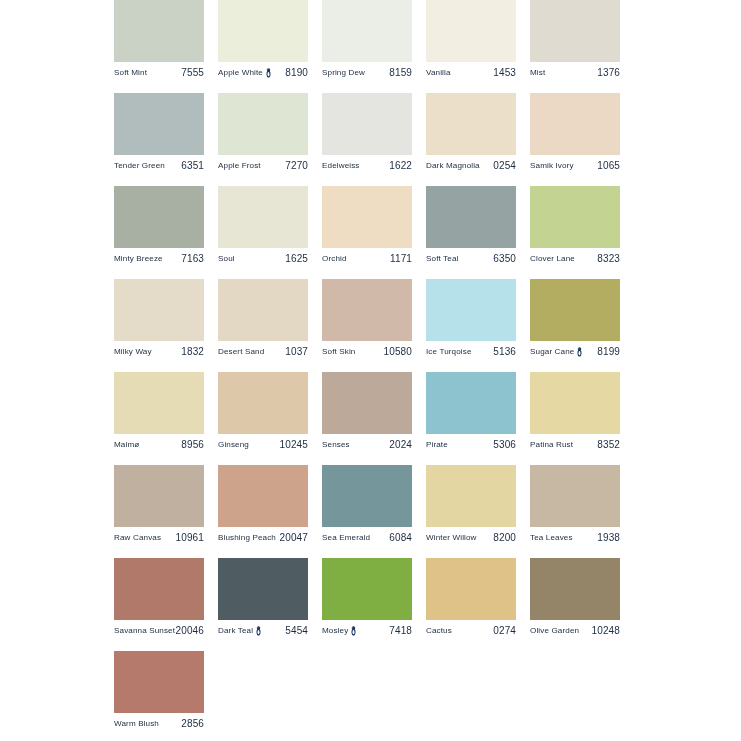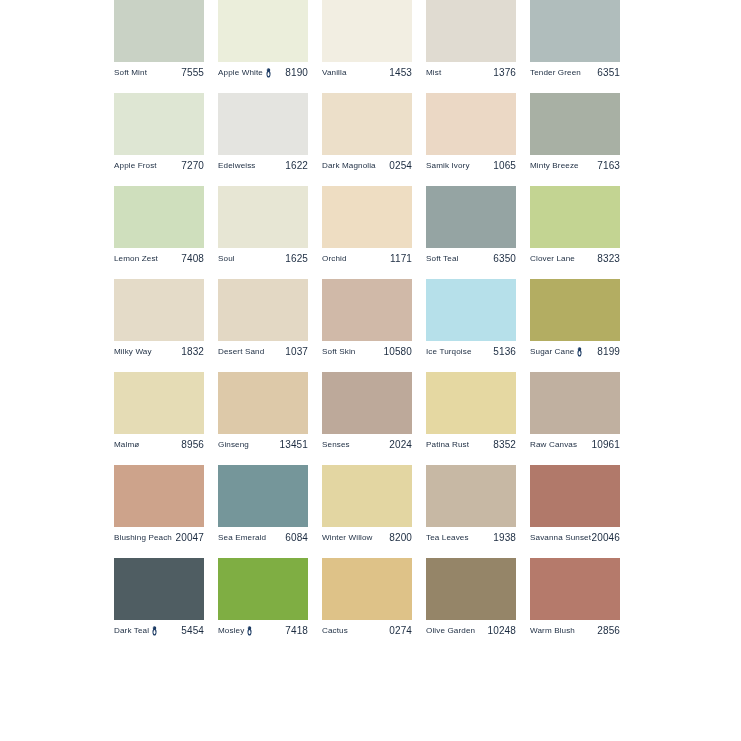--- a/index.html
+++ b/index.html
@@ -106,20 +106,29 @@
               <path fill="#1b3a63" d="M7 0.6c-2.0 0-3.4 1.5-3.4 3.5 0 1.0 0.3 1.7 0.8 2.3-1.0 1.3-1.5 3.0-1.5 5.0 0 2.6 0.5 4.6 1.3 5.9 0.7 1.2 1.7 1.9 2.8 1.9s2.1-0.7 2.8-1.9c0.8-1.3 1.3-3.3 1.3-5.9 0-2.0-0.5-3.7-1.5-5.0 0.5-0.6 0.8-1.3 0.8-2.3 0-2.0-1.4-3.5-3.4-3.5z"></path>
               <ellipse fill="#ffffff" cx="7" cy="12.4" rx="1.9" ry="4.3"></ellipse>
               <circle fill="#ffffff" cx="5.5" cy="3.6" r="0.75"></circle>
             </svg>
           </span>
         </div>
         <span class="swatch-code">8190</span>
       </div>
     </div>
     <div class="swatch-cell">
+      <div class="swatch-chip" style="background: rgb(235, 238, 230);"></div>
+      <div class="swatch-label">
+        <div class="swatch-name-wrap">
+          <span class="swatch-name">Spring Dew</span>
+        </div>
+        <span class="swatch-code">8159</span>
+      </div>
+    </div>
+    <div class="swatch-cell">
       <div class="swatch-chip" style="background: rgb(242, 238, 226);"></div>
       <div class="swatch-label">
         <div class="swatch-name-wrap">
           <span class="swatch-name">Vanilla</span>
         </div>
         <span class="swatch-code">1453</span>
       </div>
     </div>
     <div class="swatch-cell">
       <div class="swatch-chip" style="background: rgb(224, 219, 209);"></div>
@@ -175,29 +184,20 @@
         <span class="swatch-code">1065</span>
       </div>
     </div>
     <div class="swatch-cell">
       <div class="swatch-chip" style="background: rgb(168, 176, 164);"></div>
       <div class="swatch-label">
         <div class="swatch-name-wrap">
           <span class="swatch-name">Minty Breeze</span>
         </div>
         <span class="swatch-code">7163</span>
-      </div>
-    </div>
-    <div class="swatch-cell">
-      <div class="swatch-chip" style="background: rgb(207, 223, 189);"></div>
-      <div class="swatch-label">
-        <div class="swatch-name-wrap">
-          <span class="swatch-name">Lemon Zest</span>
-        </div>
-        <span class="swatch-code">7408</span>
       </div>
     </div>
     <div class="swatch-cell">
       <div class="swatch-chip" style="background: rgb(231, 230, 212);"></div>
       <div class="swatch-label">
         <div class="swatch-name-wrap">
           <span class="swatch-name">Soul</span>
         </div>
         <span class="swatch-code">1625</span>
       </div>
@@ -289,30 +289,39 @@
         </div>
         <span class="swatch-code">8956</span>
       </div>
     </div>
     <div class="swatch-cell">
       <div class="swatch-chip" style="background: rgb(221, 201, 169);"></div>
       <div class="swatch-label">
         <div class="swatch-name-wrap">
           <span class="swatch-name">Ginseng</span>
         </div>
-        <span class="swatch-code">13451</span>
+        <span class="swatch-code">10245</span>
       </div>
     </div>
     <div class="swatch-cell">
       <div class="swatch-chip" style="background: rgb(189, 169, 154);"></div>
       <div class="swatch-label">
         <div class="swatch-name-wrap">
           <span class="swatch-name">Senses</span>
         </div>
         <span class="swatch-code">2024</span>
+      </div>
+    </div>
+    <div class="swatch-cell">
+      <div class="swatch-chip" style="background: rgb(140, 195, 206);"></div>
+      <div class="swatch-label">
+        <div class="swatch-name-wrap">
+          <span class="swatch-name">Pirate</span>
+        </div>
+        <span class="swatch-code">5306</span>
       </div>
     </div>
     <div class="swatch-cell">
       <div class="swatch-chip" style="background: rgb(229, 216, 162);"></div>
       <div class="swatch-label">
         <div class="swatch-name-wrap">
           <span class="swatch-name">Patina Rust</span>
         </div>
         <span class="swatch-code">8352</span>
       </div>

